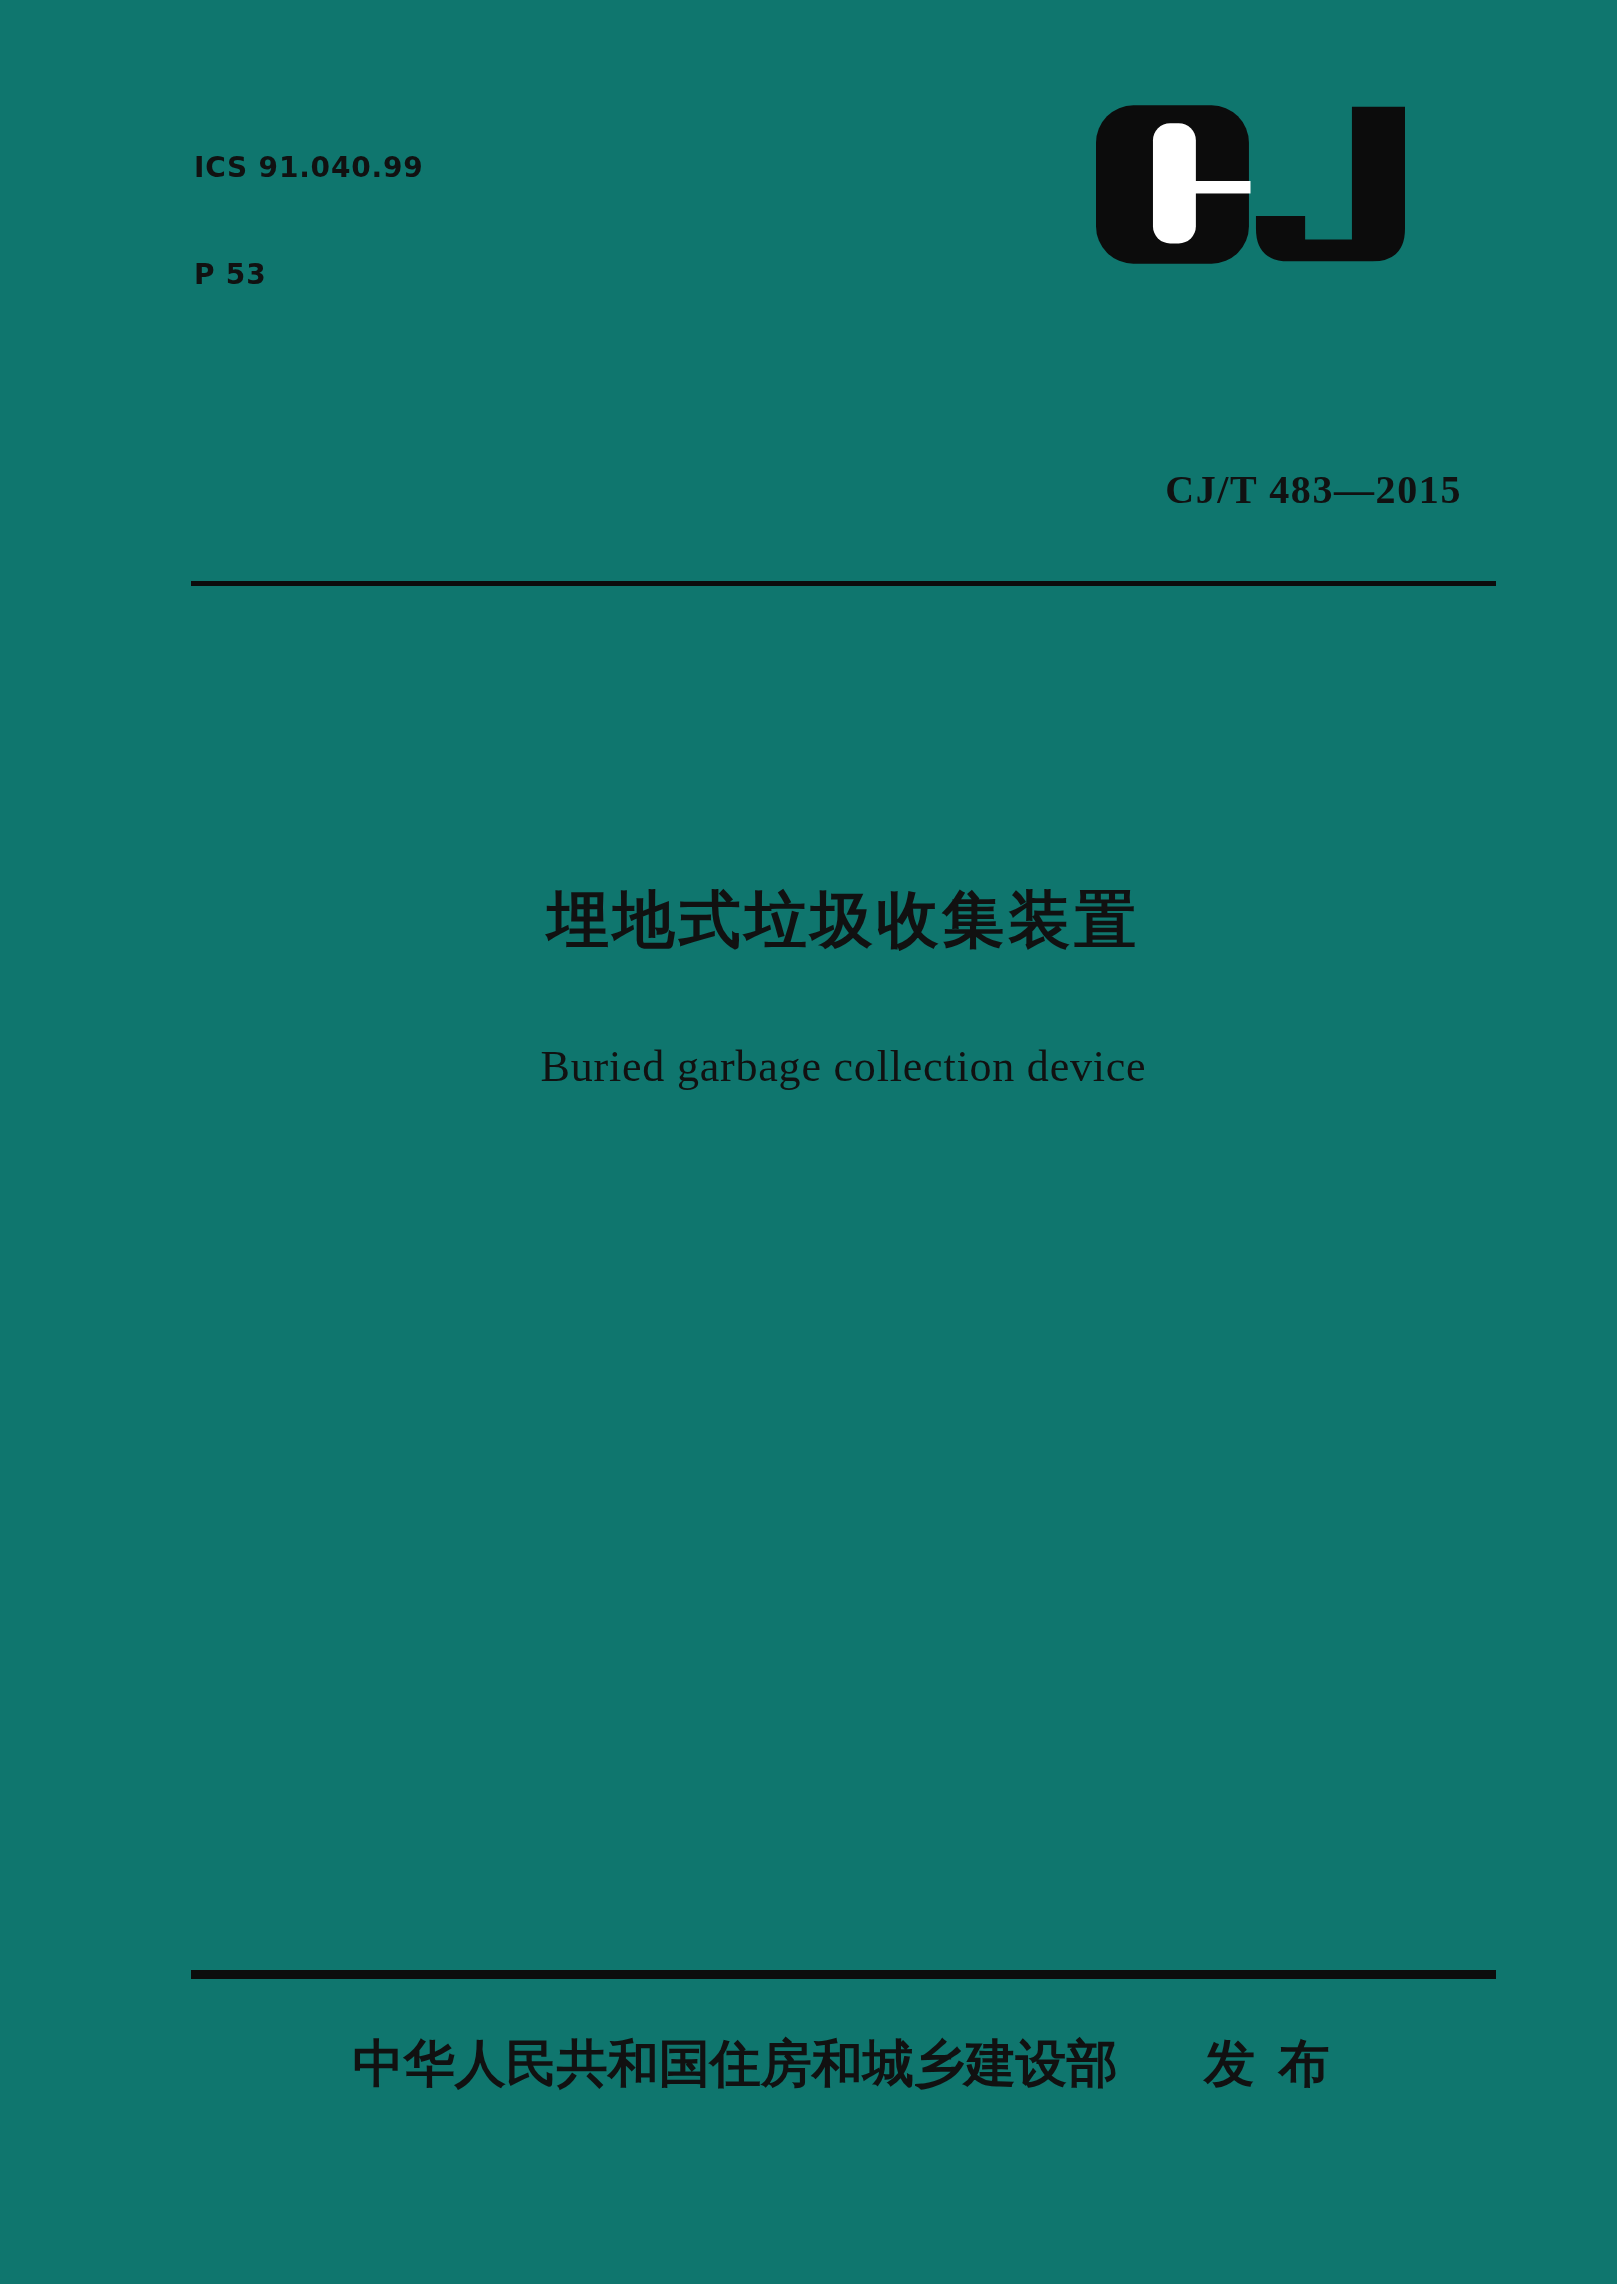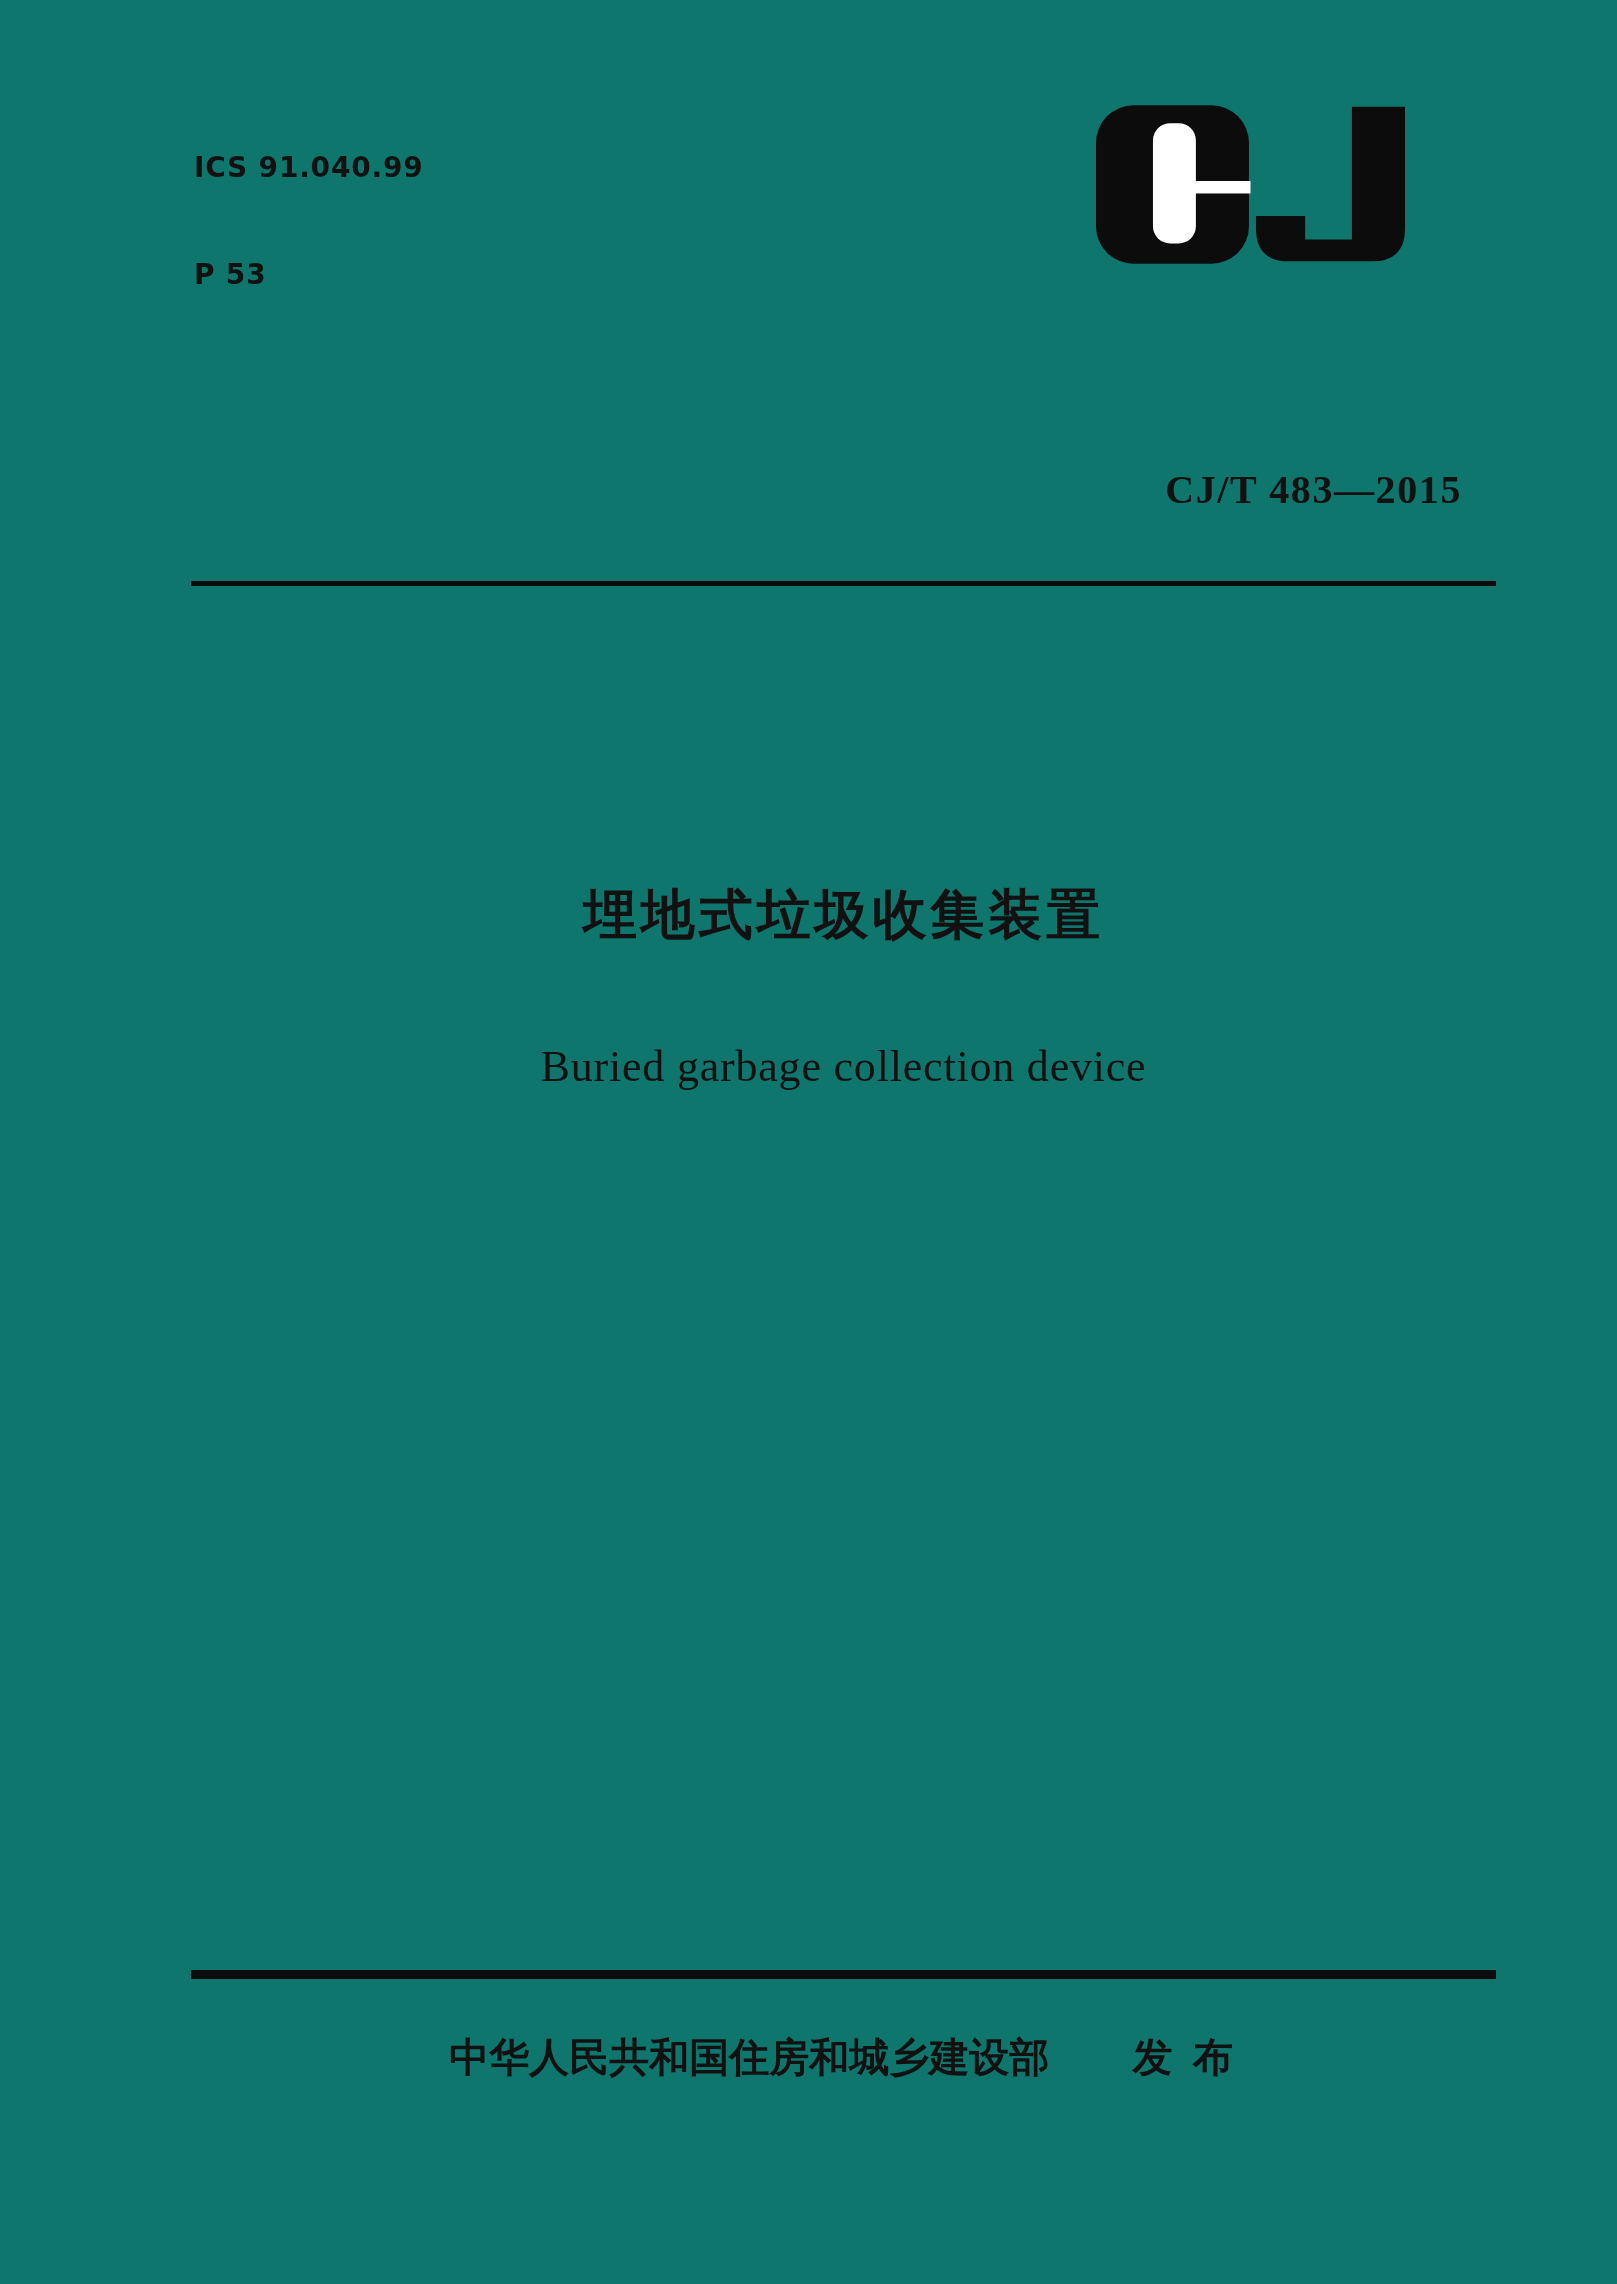--- a/index.html
+++ b/index.html
@@ -65,21 +65,21 @@
   .rule {
     left: 191px;
     width: 1305px;
     background: #0c0c0c;
   }
   .rule-thin { top: 581px; height: 4.7px; }
   .rule-thick { top: 1970px; height: 8.6px; }
 
   .doc-title {
     top: 881px;
-    font-size: 54px;
+    font-size: 62px;
     font-weight: bold;
     letter-spacing: 3.9px;
     line-height: 1.25;
   }
 
   .en-title {
     top: 1041px;
     font-family: "Liberation Serif", serif;
     font-weight: normal;
     font-size: 44px;
@@ -104,21 +104,21 @@
     letter-spacing: 1.6px;
   }
   .date-label {
     font-weight: bold;
     margin-left: 12.5px;
     letter-spacing: 3.1px;
   }
 
   .publisher-line {
     top: 2030px;
-    font-size: 40px;
+    font-size: 51px;
     font-weight: bold;
   }
   .publish-label {
     margin-left: 72px;
     white-space: pre;
     letter-spacing: 4.7px;
   }
 </style>
 </head>
 <body>

